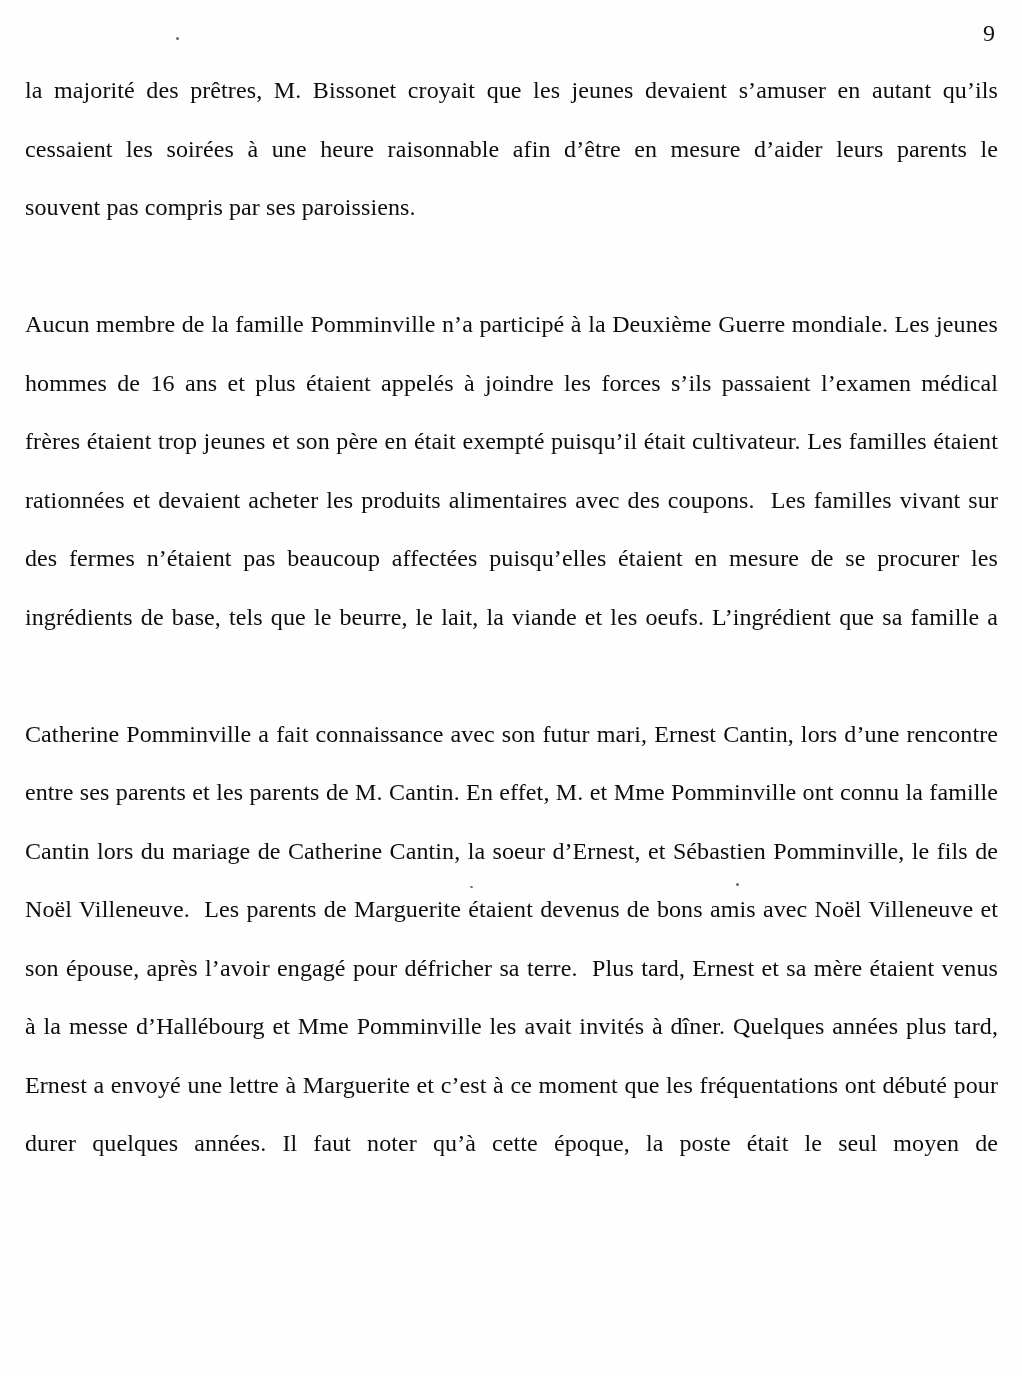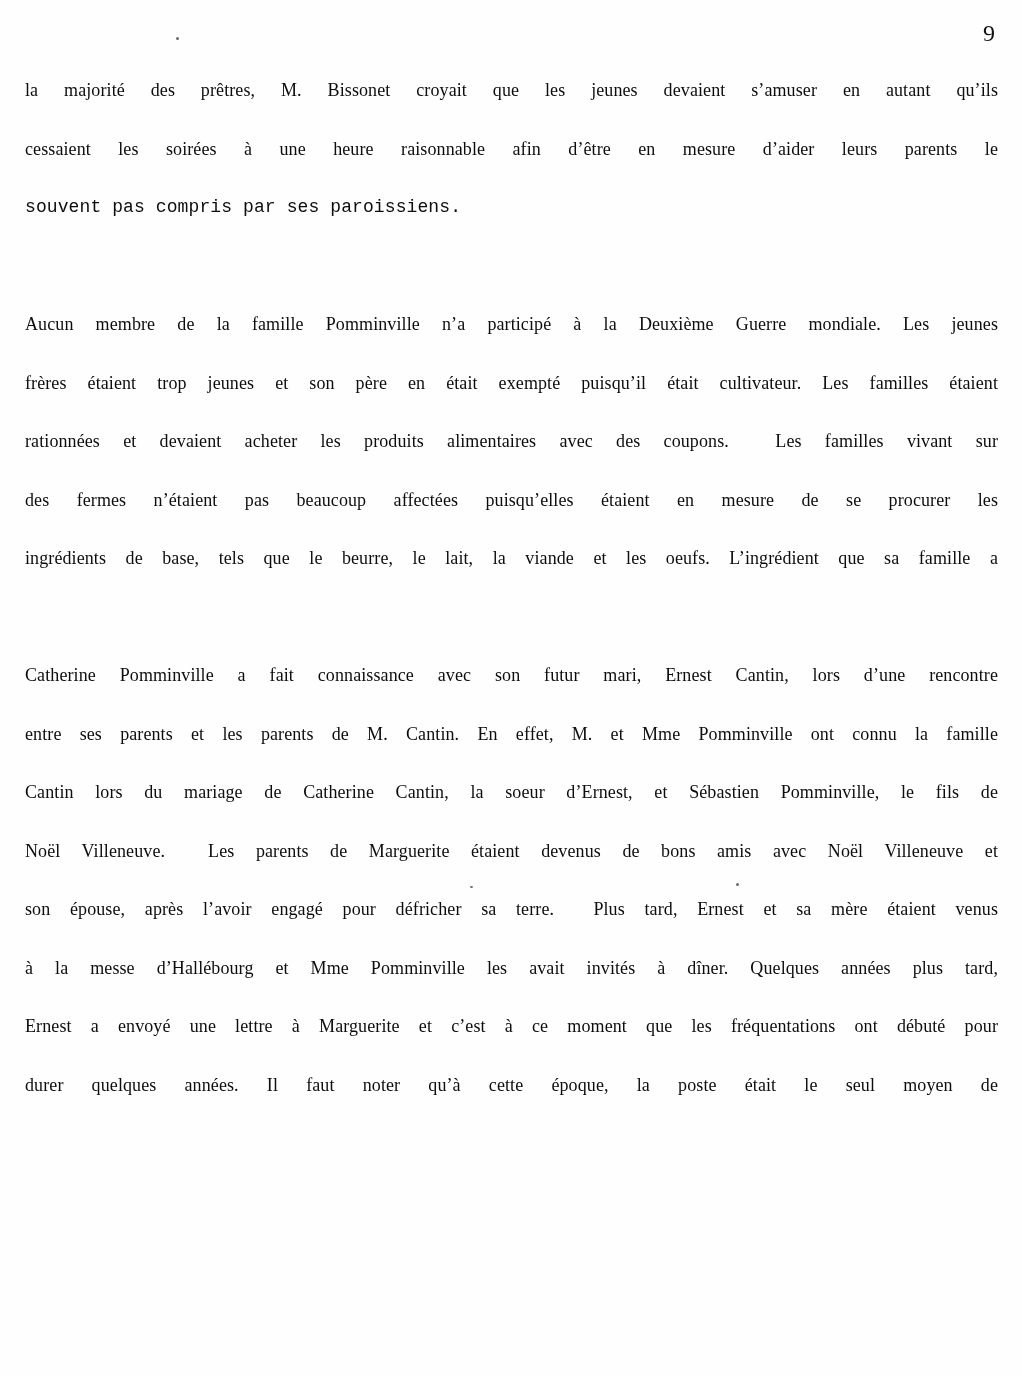--- a/index.html
+++ b/index.html
@@ -26,30 +26,29 @@
   .doc-body {
     position: absolute;
     top: 61px;
     left: 25px;
     right: 24px;
   }
   .paragraph {
     margin: 0 0 58.5px 0;
   }
   .line {
-    font-size: 18px;
+    font-size: 24px;
     line-height: 58.5px;
     text-align: justify;
     text-align-last: justify;
     white-space: pre-wrap;
     letter-spacing: 0.1px;
   }
   .line.last {
     text-align-last: left;
-    font-family: Liberation Mono, monospace;
   }
   .speck {
     position: absolute;
     background: #6b6b6b;
     border-radius: 50%;
   }
   .speck.s1 { left: 176px; top: 37px;  width: 3px; height: 3px; }
   .speck.s2 { left: 470px; top: 886px; width: 3px; height: 2px; }
   .speck.s3 { left: 736px; top: 883px; width: 3px; height: 3px; }
 </style>
@@ -60,20 +59,21 @@
   <div class="page-number">9</div>
 
   <div class="doc-body">
       <div class="paragraph">
         <div class="line">la majorité des prêtres, M. Bissonet croyait que les jeunes devaient s’amuser en autant qu’ils</div>
         <div class="line">cessaient les soirées à une heure raisonnable afin d’être en mesure d’aider leurs parents le</div>
         <div class="line last">souvent pas compris par ses paroissiens.</div>
       </div>
       <div class="paragraph">
         <div class="line">Aucun membre de la famille Pomminville n’a participé à la Deuxième Guerre mondiale. Les jeunes</div>
+        <div class="line">hommes de 16 ans et plus étaient appelés à joindre les forces s’ils passaient l’examen médical</div>
         <div class="line">frères étaient trop jeunes et son père en était exempté puisqu’il était cultivateur. Les familles étaient</div>
         <div class="line">rationnées et devaient acheter les produits alimentaires avec des coupons.  Les familles vivant sur</div>
         <div class="line">des fermes n’étaient pas beaucoup affectées puisqu’elles étaient en mesure de se procurer les</div>
         <div class="line">ingrédients de base, tels que le beurre, le lait, la viande et les oeufs. L’ingrédient que sa famille a</div>
       </div>
       <div class="paragraph">
         <div class="line">Catherine Pomminville a fait connaissance avec son futur mari, Ernest Cantin, lors d’une rencontre</div>
         <div class="line">entre ses parents et les parents de M. Cantin. En effet, M. et Mme Pomminville ont connu la famille</div>
         <div class="line">Cantin lors du mariage de Catherine Cantin, la soeur d’Ernest, et Sébastien Pomminville, le fils de</div>
         <div class="line">Noël Villeneuve.  Les parents de Marguerite étaient devenus de bons amis avec Noël Villeneuve et</div>

